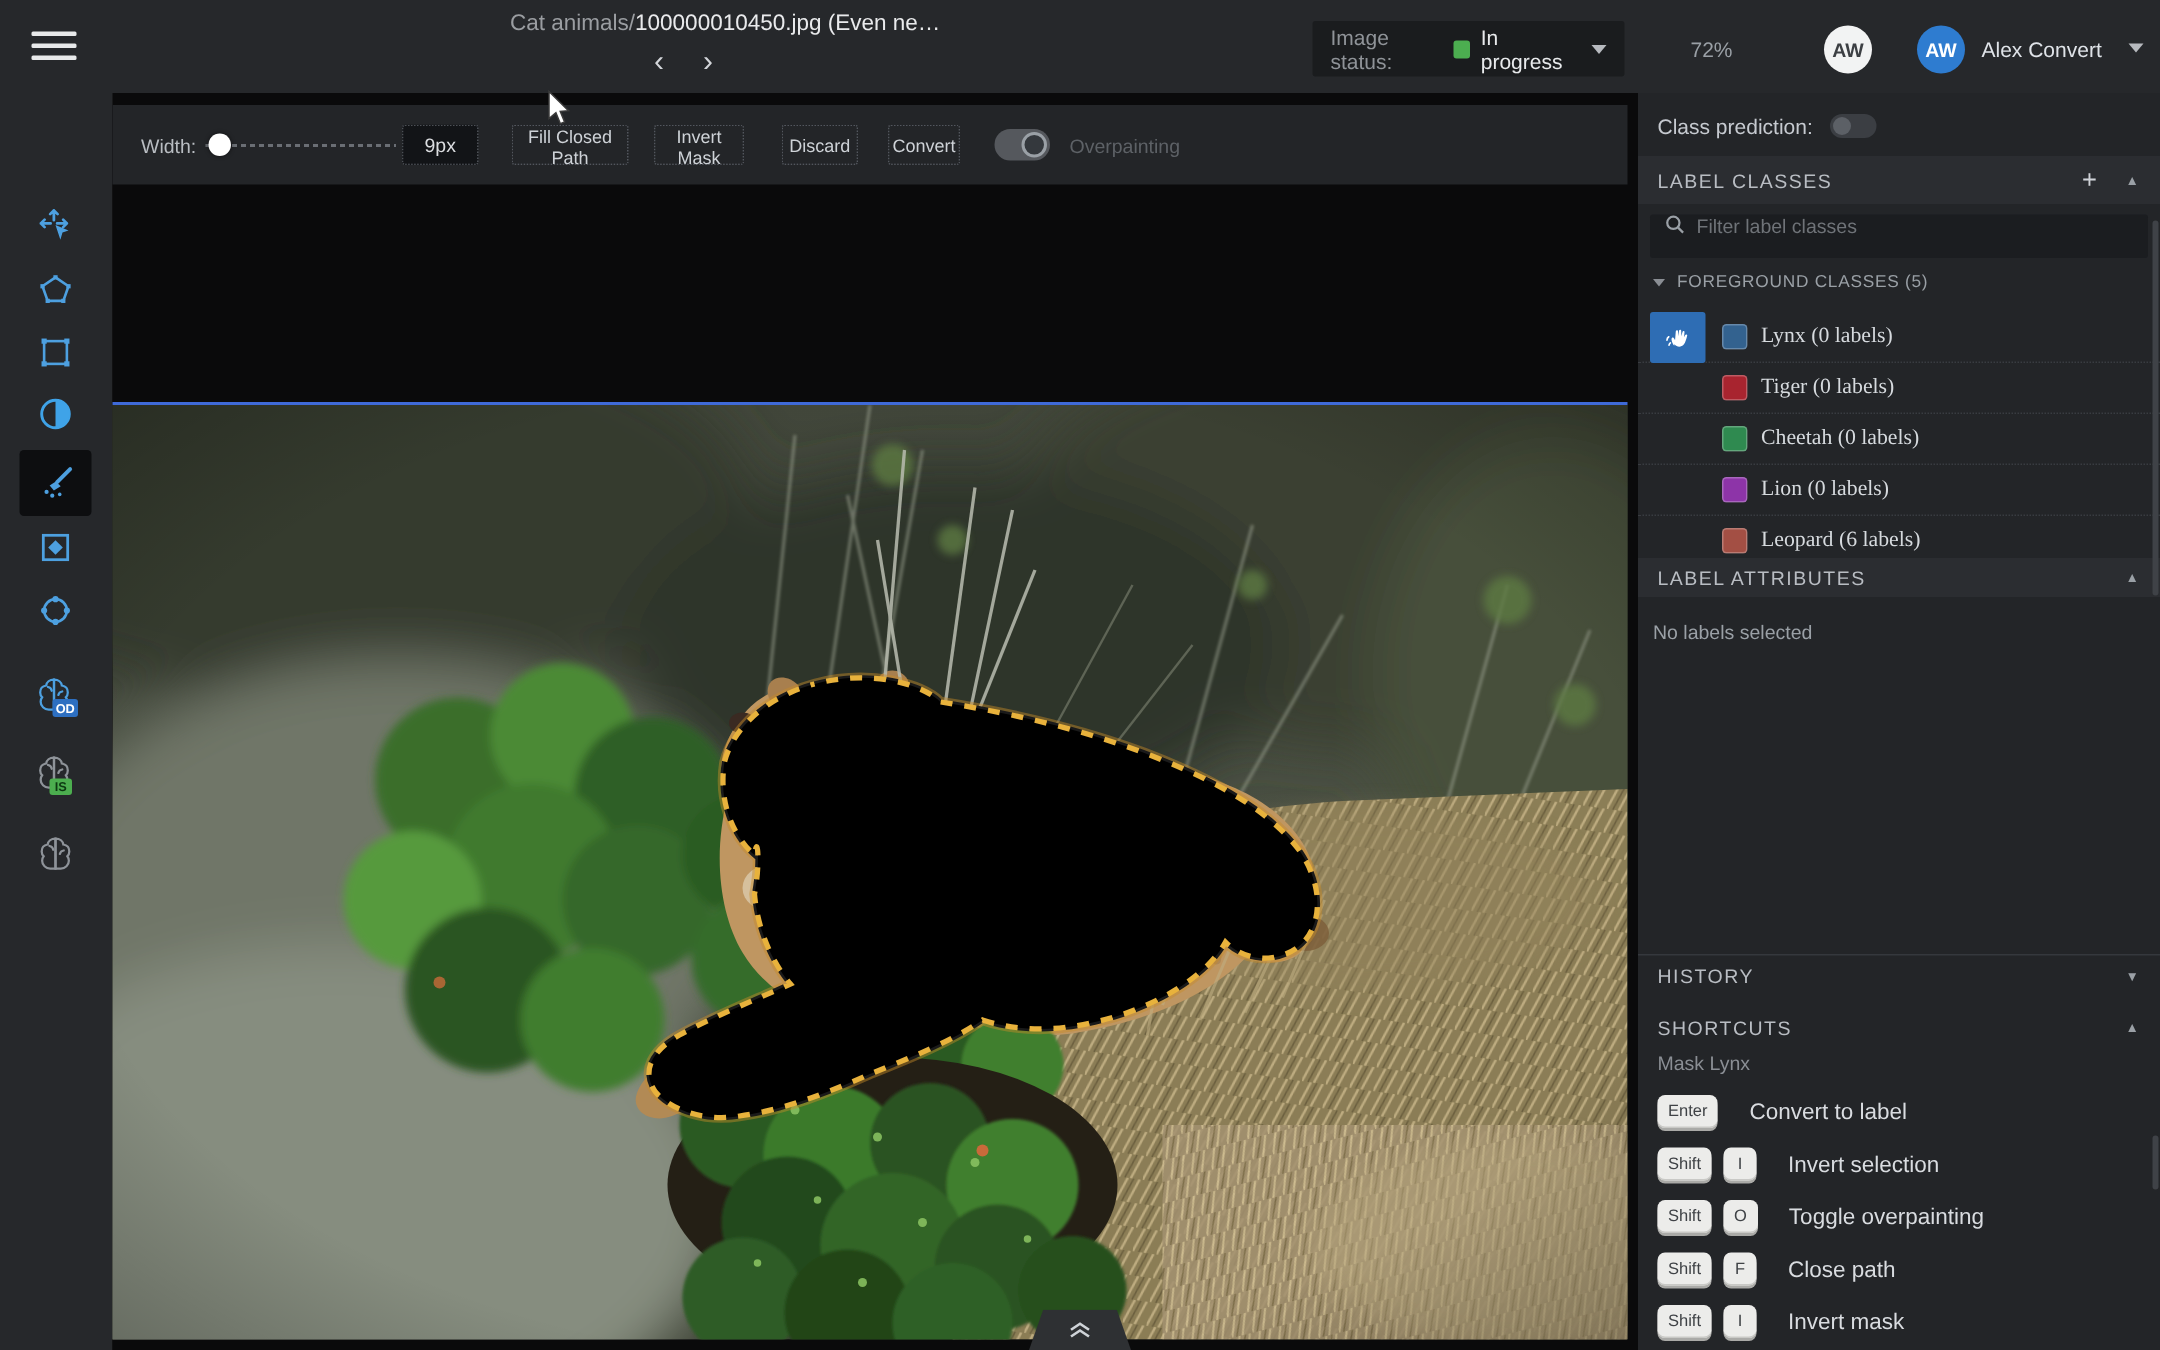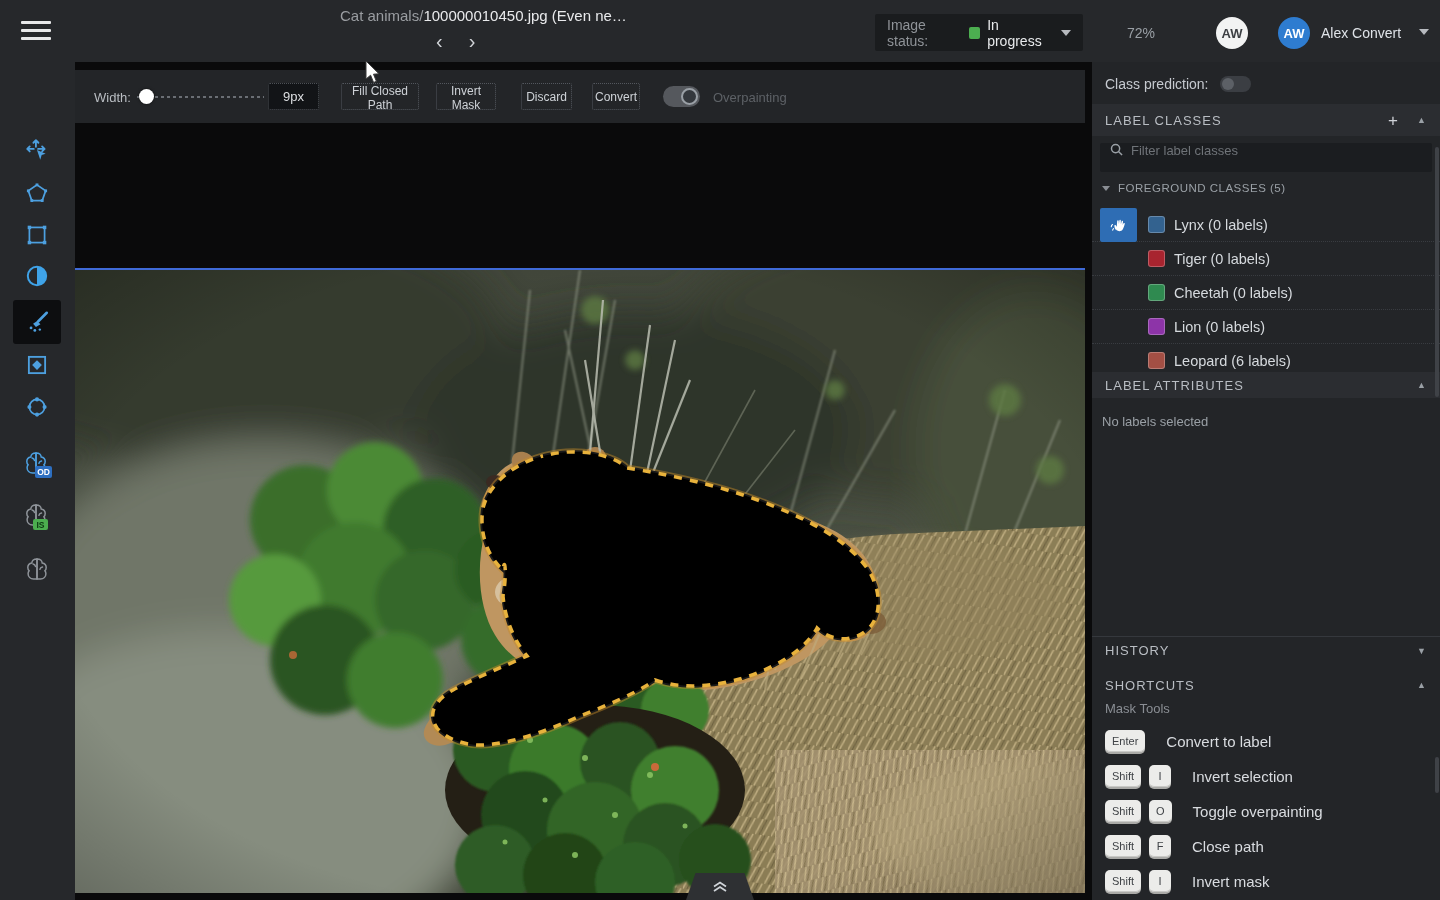--- a/index.html
+++ b/index.html
@@ -61,21 +61,21 @@
   .sec-header { position:absolute; left:0; width:348px; background:#2b2d31; display:flex; align-items:center; padding:0 13px; }
   .sec-header .t { font-size:13px; color:#b9bdc3; letter-spacing:1px; }
   .hdr-caret { position:absolute; font-size:9px; color:#9aa0a6; right:14px; top:50%; transform:translateY(-50%); cursor:pointer; }
   .plus { position:absolute; right:42px; top:50%; transform:translateY(-50%); color:#d0d3d8; font-size:17px; cursor:pointer; line-height:1; }
   .search-row { position:absolute; left:8px; top:81px; width:332px; height:29px; background:#1b1d20; border-radius:2px; display:flex; align-items:flex-start; padding:0 10px; gap:8px; }
   .search-row .ph { color:#6f7378; font-size:13px; }
   .group-row { position:absolute; left:10px; top:120px; display:flex; align-items:center; gap:8px; cursor:pointer; }
   .group-caret { width:0; height:0; border-left:4px solid transparent; border-right:4px solid transparent; border-top:5px solid #8a8e94; }
   .group-row .t { font-size:11.5px; color:#9aa0a6; letter-spacing:.5px; }
   .class-list { position:absolute; left:0; top:146px; width:348px; height:170px; overflow:hidden; }
-  .class-row { position:relative; height:34px; display:flex; align-items:center; border-bottom:1px dotted #393c41; cursor:pointer; }
+  .class-row { position:relative; height:34px; display:flex; align-items:center; border-bottom:1px dotted #393c41; cursor:pointer;font-family:Liberation Serif, serif; }
   .class-swatch { position:absolute; left:56px; width:17px; height:17px; border-radius:3px; border:1px solid rgba(255,255,255,.25); }
   .class-name { position:absolute; left:82px; font-size:14.5px; color:#d6dade; }
   .brush-tile { position:absolute; left:8px; top:0; width:37px; height:34px; background:#2e6db4; border-radius:2px; display:flex; align-items:center; justify-content:center; }
   .no-labels { position:absolute; left:10px; top:352px; font-size:13px; color:#9aa0a6; }
   .history-hdr { top:574px; height:28px; background:#232528; border-top:1px solid #35383d; }
   .shortcuts-hdr { top:610px; height:26px; background:#232528; }
   .mask-tools { position:absolute; left:13px; top:639px; font-size:13px; color:#8a8e94; }
   .sc-row { position:absolute; left:13px; height:26px; display:flex; align-items:center; gap:8px; }
   .key { background:#ececea; color:#3f4246; border-radius:5px; font-size:11px; height:22px; display:flex; align-items:center; justify-content:center; box-shadow:0 2px 0 #aaaaa7, inset 0 -1px 0 #c9c9c6; padding:0 7px; min-width:22px; }
   .sc-label { font-size:15px; color:#d9dce0; margin-left:13px; }
@@ -524,21 +524,21 @@
 
     <div class="sec-header history-hdr">
       <span class="t">HISTORY</span>
       <span class="hdr-caret">▼</span>
     </div>
 
     <div class="sec-header shortcuts-hdr">
       <span class="t">SHORTCUTS</span>
       <span class="hdr-caret">▲</span>
     </div>
-    <div class="mask-tools">Mask Tools</div>
+    <div class="mask-tools">Mask Lynx</div>
 
     <div class="sc-row" style="top:666px">
       <span class="key">Enter</span>
       <span class="sc-label">Convert to label</span>
     </div>
     <div class="sc-row" style="top:701px">
       <span class="key">Shift</span>
       <span class="key">I</span>
       <span class="sc-label">Invert selection</span>
     </div>

